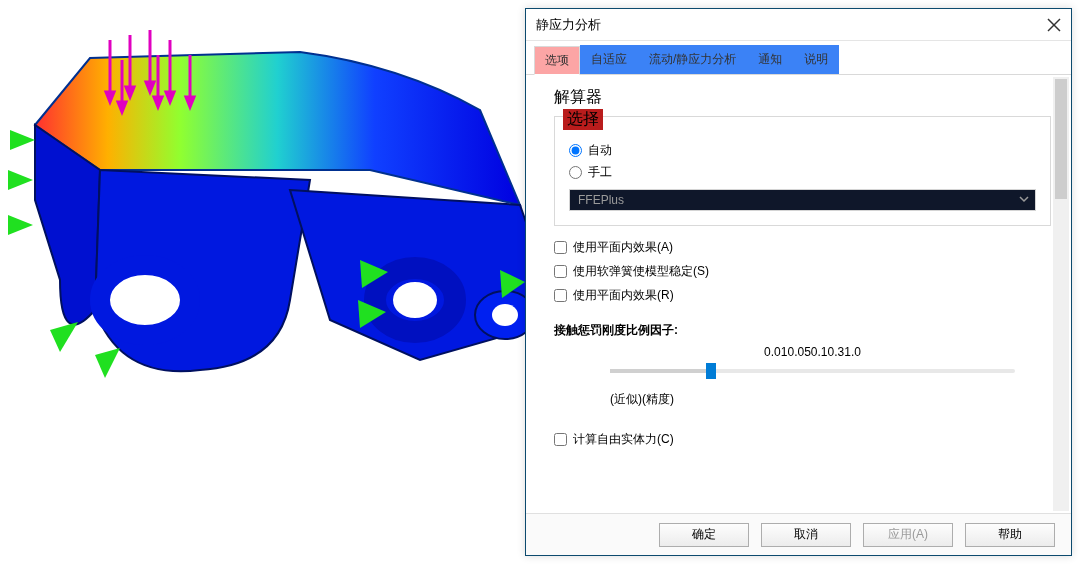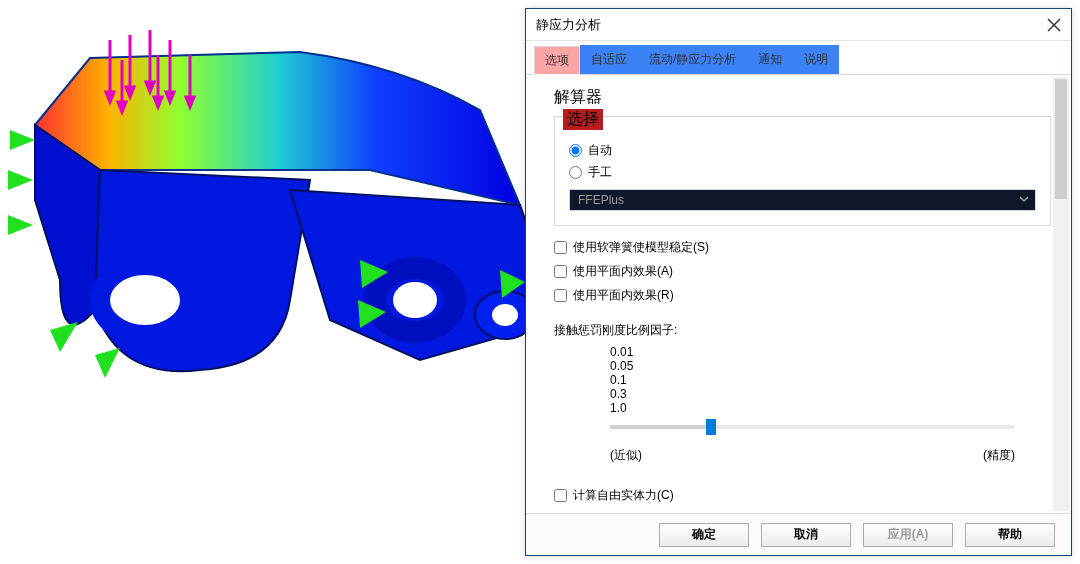--- a/index.html
+++ b/index.html
@@ -27,29 +27,29 @@
   .group-label { position: relative; top: -18px; left: -6px; background: #b91c1c; padding: 0 4px; font-size: 16px; display: inline-block; margin-bottom: -10px; }
   .group-box .inner { margin-top: -6px; }
 
   .radio-row, .check-row { display: flex; align-items: center; height: 22px; }
   .radio-row input, .check-row input { margin-right: 6px; }
 
   .combo { width: 100%; height: 22px; border: 1px solid #d4d4d4; background: #0f172a; color: #9a9a9a; display: flex; align-items: center; padding: 0 8px; font-size: 12px; position: relative; margin-top: 6px; }
   .combo .chev { position: absolute; right: 6px; top: 4px; width: 10px; height: 10px; }
 
   .slider-section { margin-top: 16px; }
-  .slider-label { margin-bottom: 6px; }
-  .ticks { display: flex; justify-content: center; padding: 0 36px 0 56px; font-size: 12px; color: #000; flex-direction: column; }
+  .slider-label { margin-bottom: 6px; font-weight: bold; }
+  .ticks { display: flex; justify-content: center; padding: 0 36px 0 56px; font-size: 12px; color: #000; }
   .slider-track-wrap { position: relative; height: 22px; margin: 2px 36px 4px 56px; }
   .slider-track { position: absolute; left: 0; right: 0; top: 8px; height: 4px; background: #e8e8e8; border-radius: 2px; }
   .slider-track .fill { position: absolute; left: 0; top: 0; height: 4px; background: #d0d0d0; width: 25%; }
   .slider-thumb { position: absolute; top: 2px; width: 10px; height: 16px; background: #007cd6; left: 25%; margin-left: -5px; }
-  .slider-ends { display: flex; justify-content: space-between; padding: 0 36px 0 56px; margin-top: 8px; font-size: 12px; }
-
-  .footer { height: 42px; border-top: 1px solid #e0e0e0; display: flex; justify-content: flex-end; align-items: center; gap: 12px; padding: 0 16px; background: #fafafa; font-weight: bold; }
+  .slider-ends { display: flex; padding: 0 36px 0 56px; margin-top: 8px; font-size: 12px; }
+
+  .footer { height: 42px; border-top: 1px solid #e0e0e0; display: flex; justify-content: flex-end; align-items: center; gap: 12px; padding: 0 16px; background: #fafafa; }
   .btn { width: 90px; height: 24px; border: 1px solid #adadad; background: linear-gradient(#fdfdfd,#ececec); cursor: pointer; font-size: 12px; display: flex; align-items: center; justify-content: center; }
   .btn.disabled { color: #9a9a9a; cursor: default; }
 
   .checks { margin-top: 4px; }
   .checks .check-row { margin-bottom: 2px; }
   .gap { height: 16px; }
 </style>
 </head>
 <body>
 
@@ -157,25 +157,25 @@
           <svg class="chev" viewBox="0 0 10 10">
             <path d="M1 3 L5 7 L9 3" stroke="#9a9a9a" stroke-width="1.5" fill="none"></path>
           </svg>
         </div>
       </div>
     </div>
 
     <div class="checks">
       <div class="check-row">
         <input type="checkbox" style="">
+        <span>使用平面内效果(A)</span>
+      </div>
+      <div class="check-row">
+        <input type="checkbox" style="">
         <span>使用软弹簧使模型稳定(S)</span>
-      </div>
-      <div class="check-row">
-        <input type="checkbox" style="">
-        <span>使用平面内效果(A)</span>
       </div>
       <div class="check-row">
         <input type="checkbox" style="">
         <span>使用平面内效果(R)</span>
       </div>
     </div>
 
     <div class="slider-section">
       <div class="slider-label">接触惩罚刚度比例因子:</div>
       <div class="ticks">

